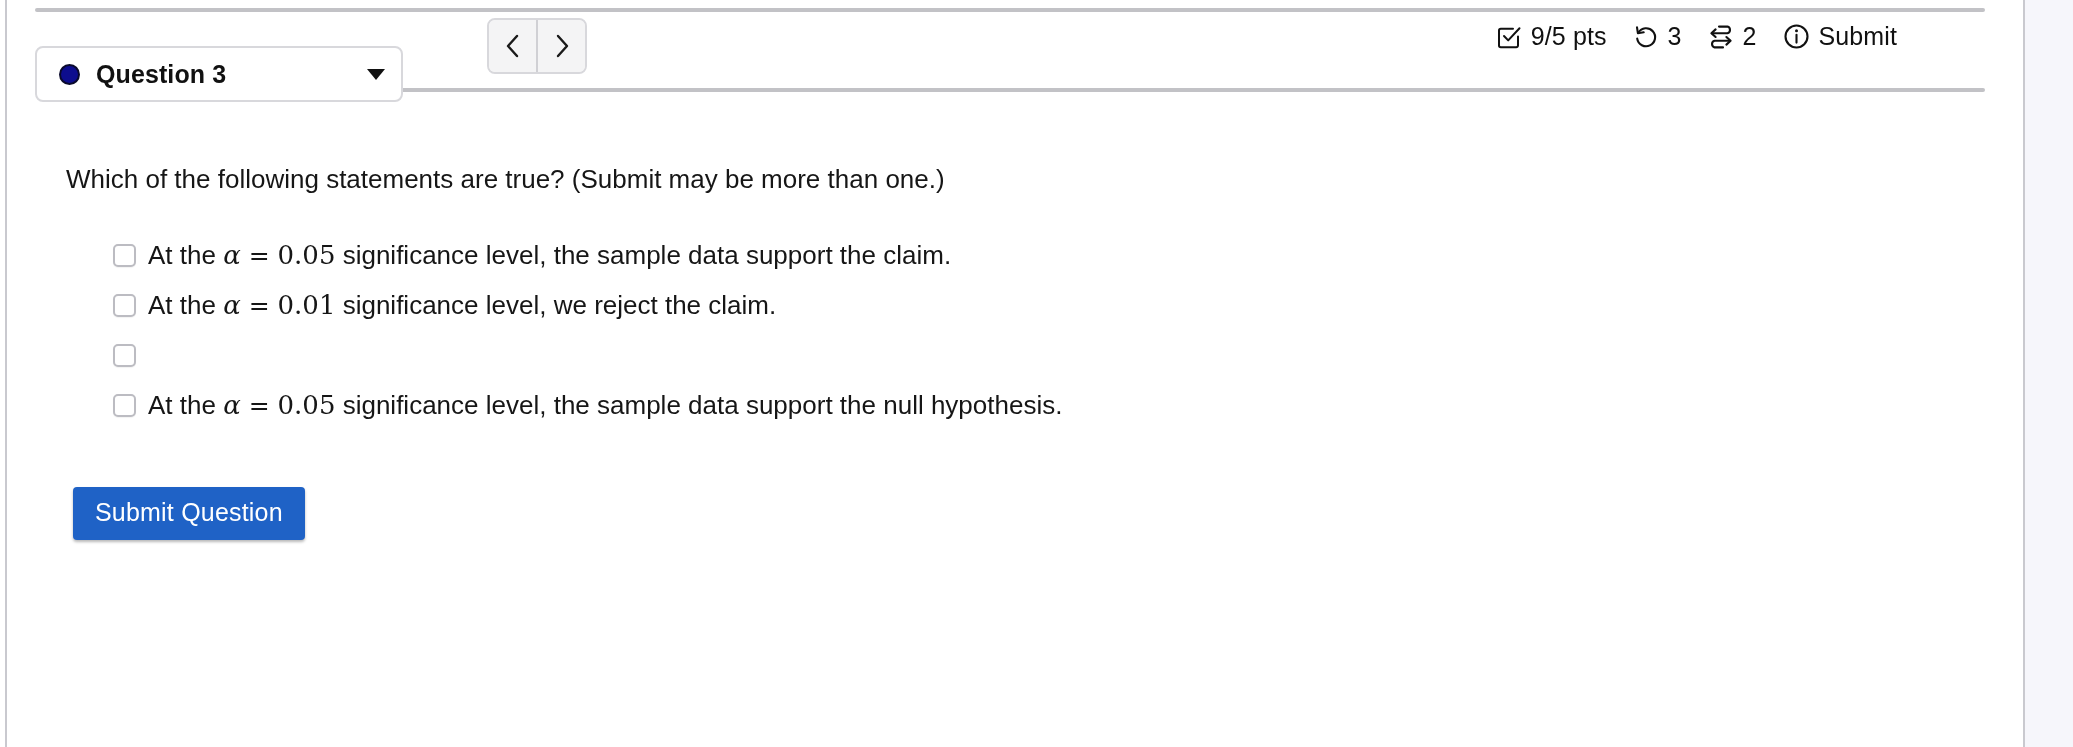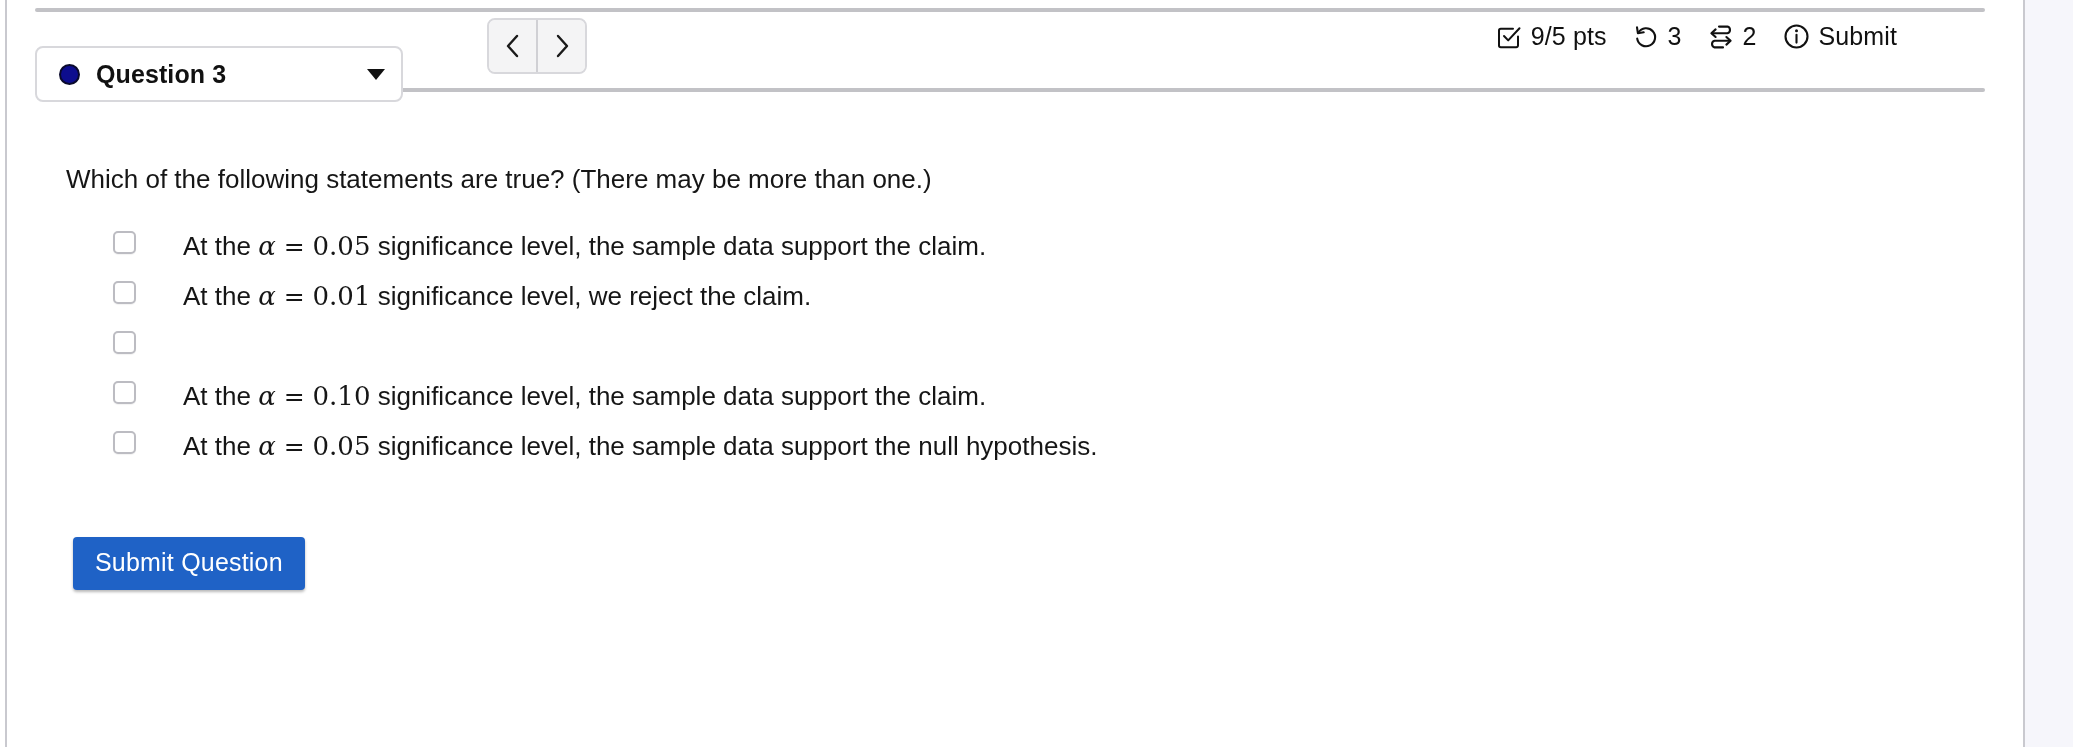--- a/index.html
+++ b/index.html
@@ -186,24 +186,23 @@
     color: #161616;
     margin: 44px 0 0 0;
   }
 
   .options {
     margin-top: 34px;
     padding-left: 47px;
   }
   .option {
     display: flex;
-    align-items: flex-start;
+    align-items: center;
     height: 50px;
     cursor: pointer;
-    gap: 35px;
   }
   .cbox {
     width: 23px;
     height: 23px;
     border: 2px solid #bcbcc2;
     border-radius: 5px;
     background: #ffffff;
     box-sizing: border-box;
     flex: 0 0 auto;
     box-shadow: 0 1px 1px rgba(0,0,0,0.05);
@@ -318,40 +317,36 @@
         </span>
         <span class="txt">Submit</span>
       </div>
 
     </div>
   </div>
 
   <div class="content">
 
 
-    <p class="subprompt">Which of the following statements are true? (There may be more than one.)</p>
+    <p class="subprompt">Which of the following statements are true? (Submit may be more than one.)</p>
 
     <div class="options" id="options-list">
         <div class="option">
           <span class="cbox"></span>
           <span class="opt-text"><span>At the </span><span class="mathalpha">α</span><span class="matheq"> = </span><span class="mathnum">0.05</span><span> significance level, the sample data support the claim.</span></span>
         </div>
         <div class="option">
           <span class="cbox"></span>
           <span class="opt-text"><span>At the </span><span class="mathalpha">α</span><span class="matheq"> = </span><span class="mathnum">0.01</span><span> significance level, we reject the claim.</span></span>
         </div>
         <div class="option">
           <span class="cbox"></span>
         </div>
         <div class="option">
           <span class="cbox"></span>
-          <span class="opt-text"><span>At the </span><span class="mathalpha">α</span><span class="matheq"> = </span><span class="mathnum">0.10</span><span> significance level, the sample data support the claim.</span></span>
-        </div>
-        <div class="option">
-          <span class="cbox"></span>
           <span class="opt-text"><span>At the </span><span class="mathalpha">α</span><span class="matheq"> = </span><span class="mathnum">0.05</span><span> significance level, the sample data support the null hypothesis.</span></span>
         </div>
       </div>
 
     <div class="submit-wrap">
       <button class="submit-btn">Submit Question</button>
     </div>
 
   </div>
 

